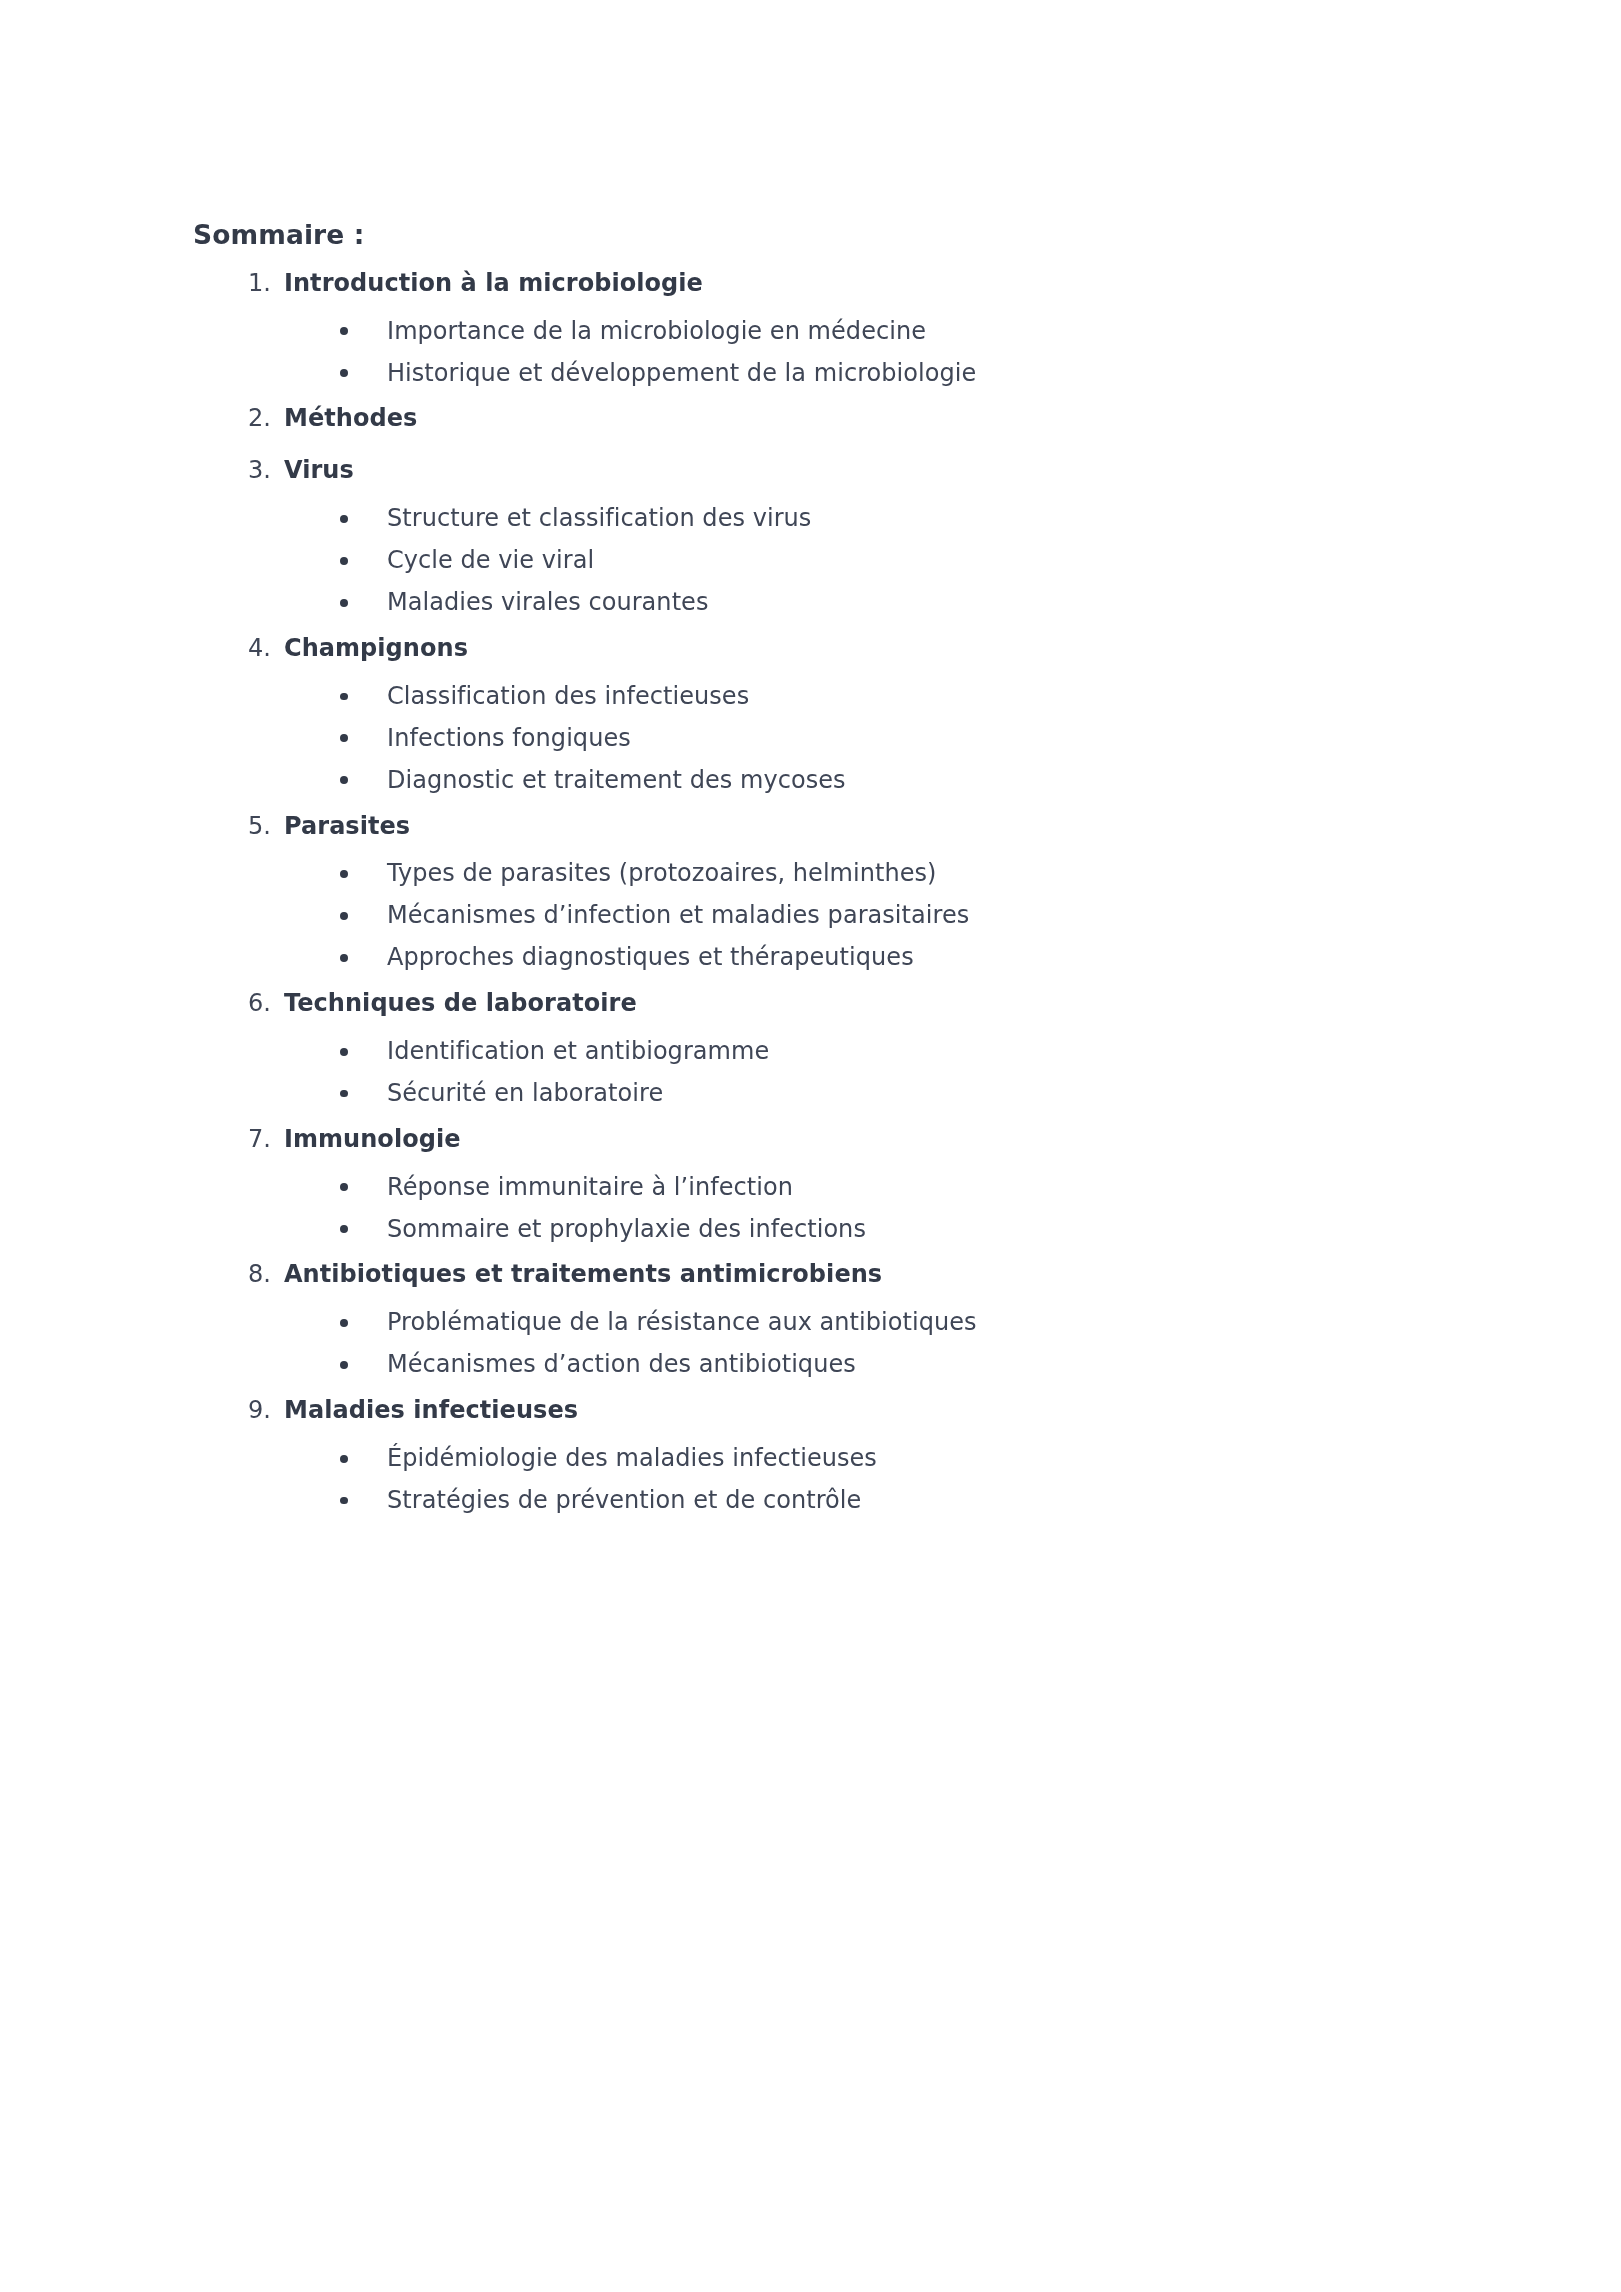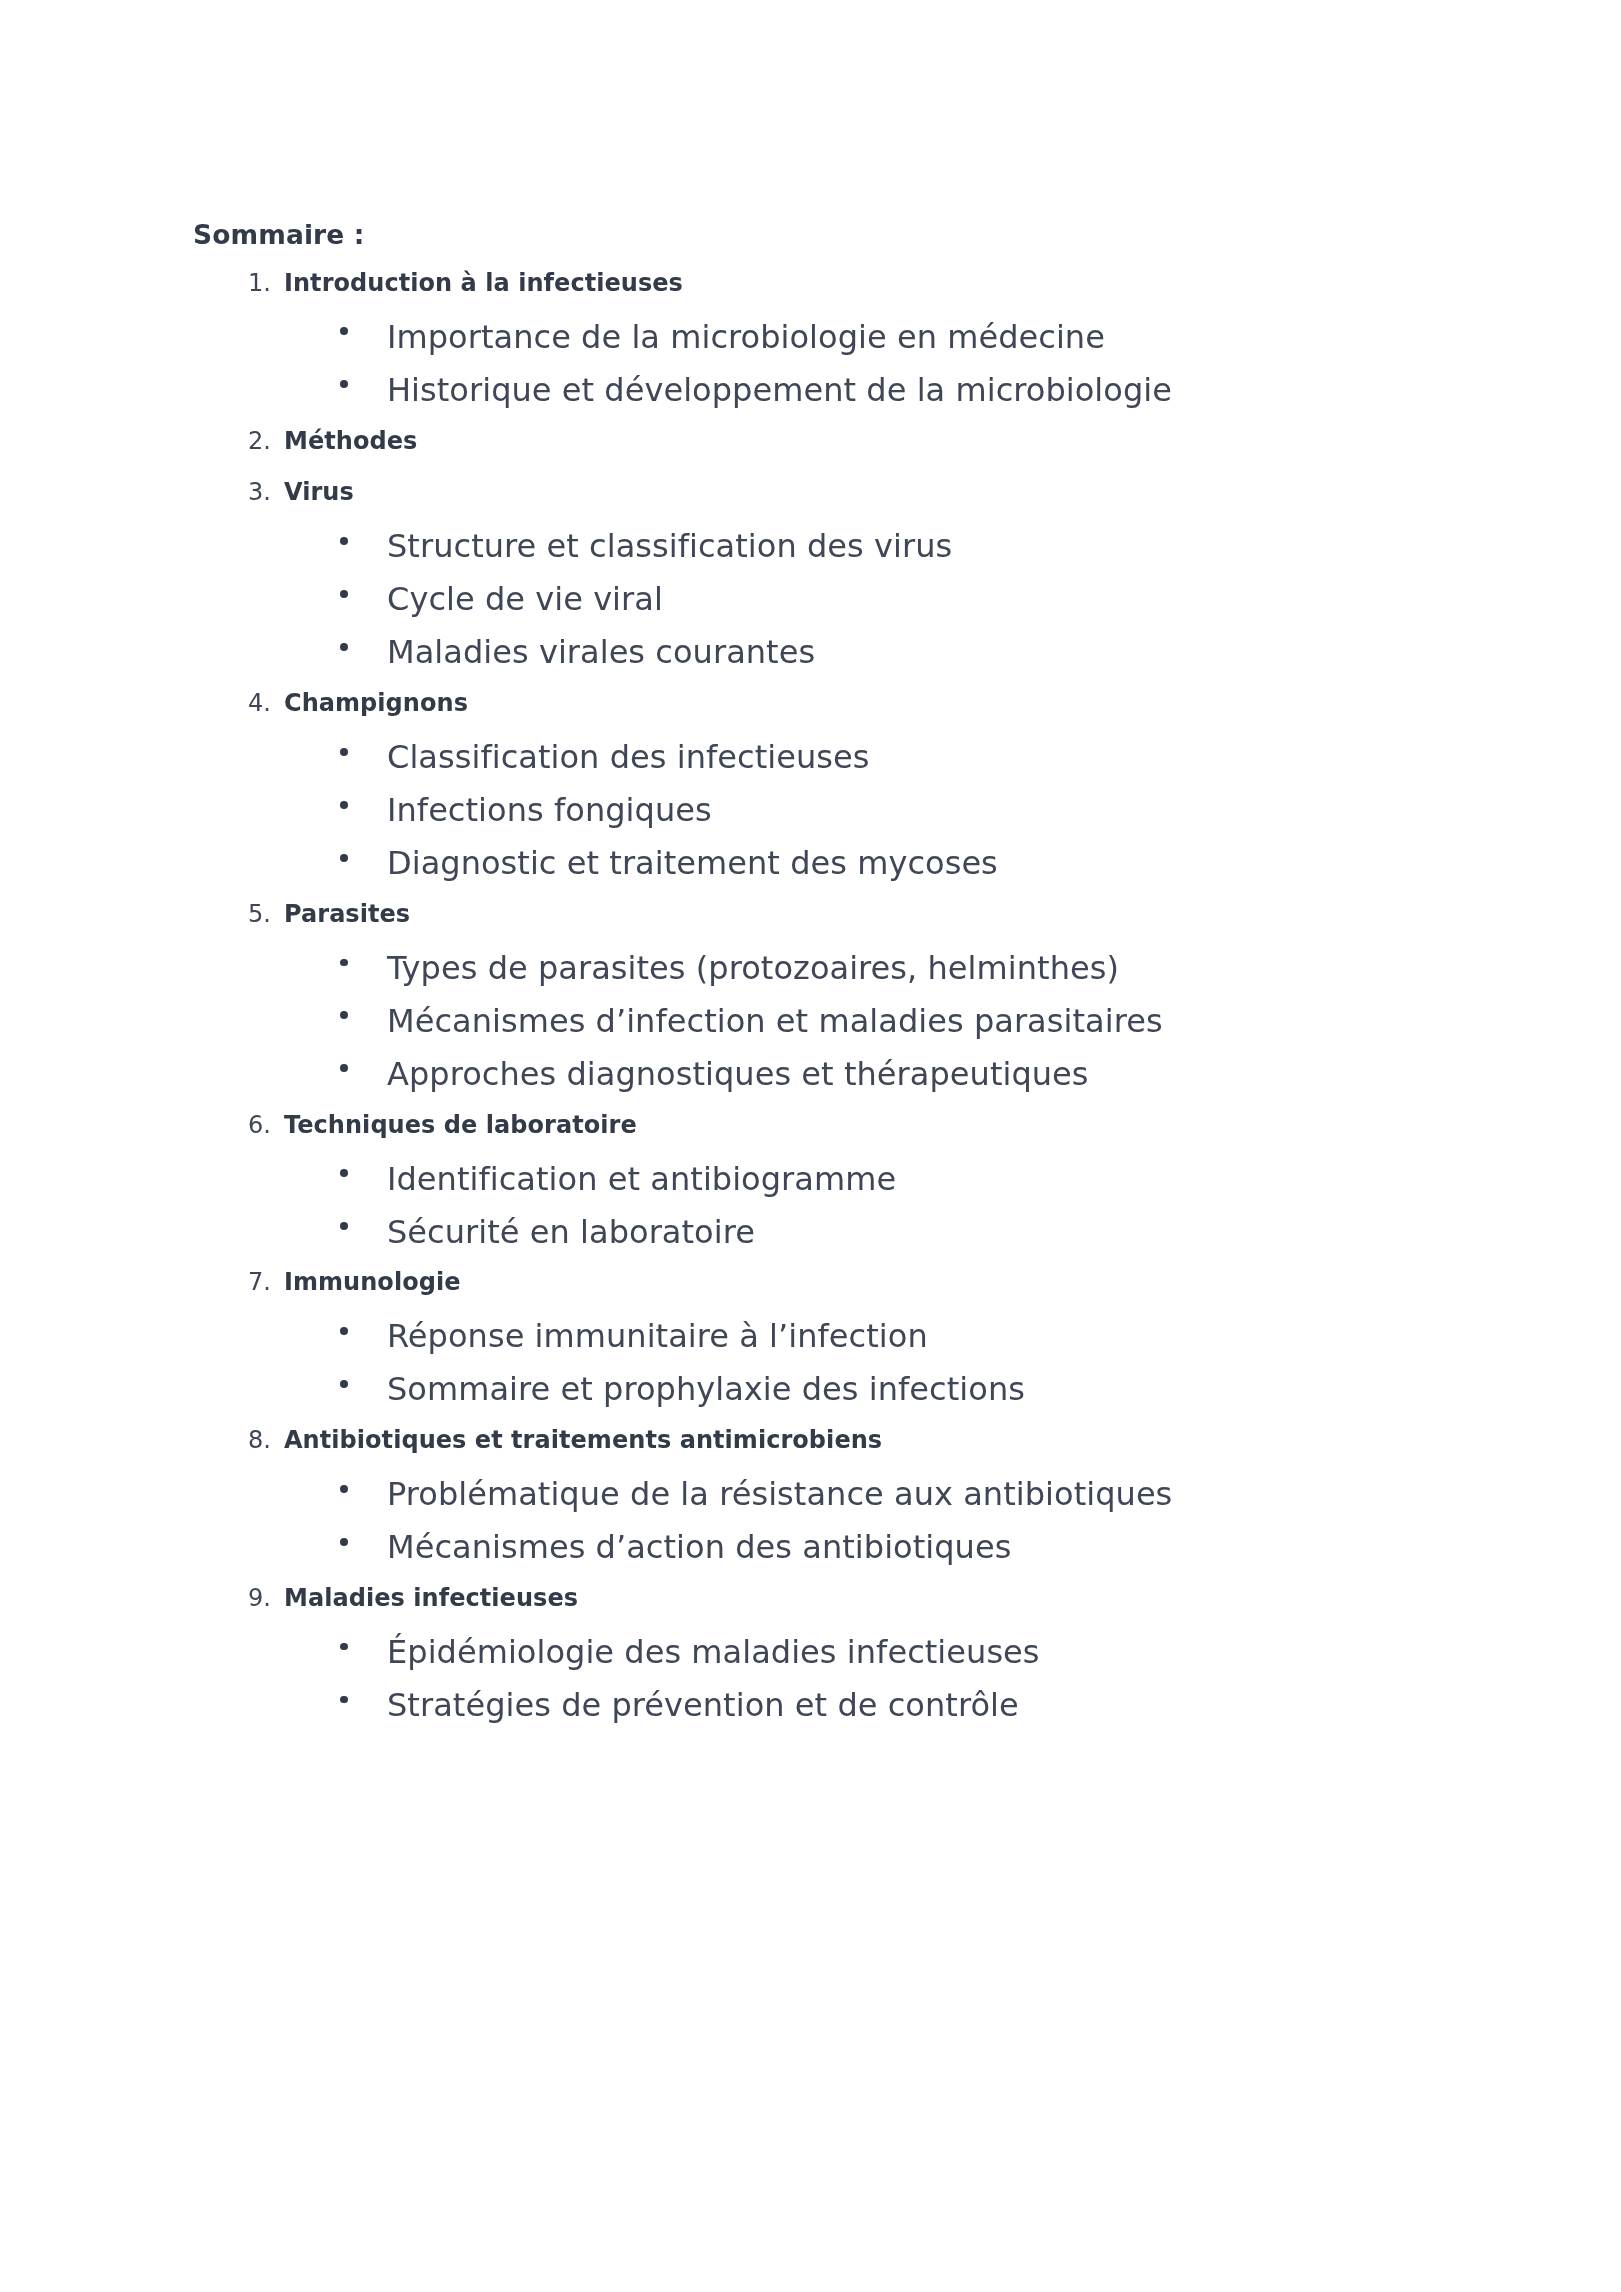--- a/index.html
+++ b/index.html
@@ -61,21 +61,21 @@
     font-size: 24px;
   }
   ul.sub-list {
     list-style: none;
     margin: 0 0 2px 0;
     padding: 0;
   }
   li.sub-item {
     position: relative;
     padding-left: 194px;
-    font-size: 32px;
+    font-size: 24px;
     font-weight: normal;
     color: #3f4656;
     line-height: 1.38;
     margin: 0 0 8.8px 0;
     letter-spacing: 0.05px;
   }
   li.sub-item .bullet {
     position: absolute;
     left: 147px;
     top: 12.7px;
@@ -90,21 +90,21 @@
 </head>
 <body>
 
 <div class="page">
   <div class="content">
 
     <h1 class="doc-title">Sommaire :</h1>
 
     <ol class="outline">
         <li class="outline-item">
-          <div class="item-head"><span class="item-num">1.</span><span>Introduction à la infectieuses</span></div>
+          <div class="item-head"><span class="item-num">1.</span><span>Introduction à la microbiologie</span></div>
           <div class="spacer-top"></div>
           <ul class="sub-list">
             <li class="sub-item"><span class="bullet"></span><span>Importance de la microbiologie en médecine</span></li>
             <li class="sub-item"><span class="bullet"></span><span>Historique et développement de la microbiologie</span></li>
           </ul>
           <div class="spacer-bot"></div>
         </li>
         <li class="outline-item">
           <div class="item-head"><span class="item-num">2.</span><span>Méthodes</span></div>
           <div class="spacer-top"></div>

